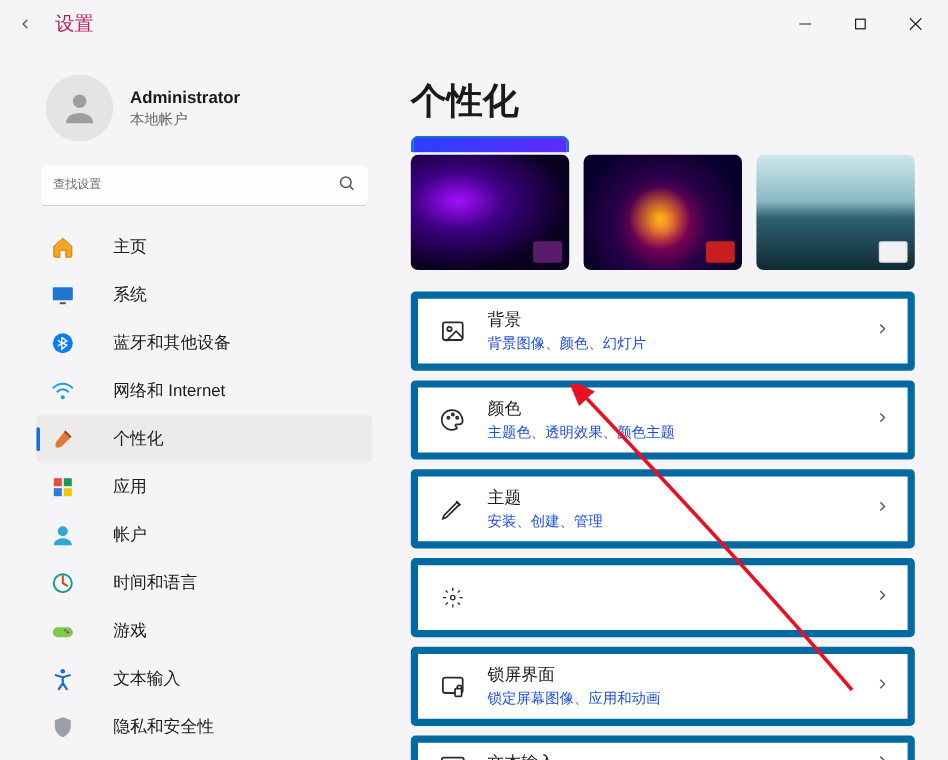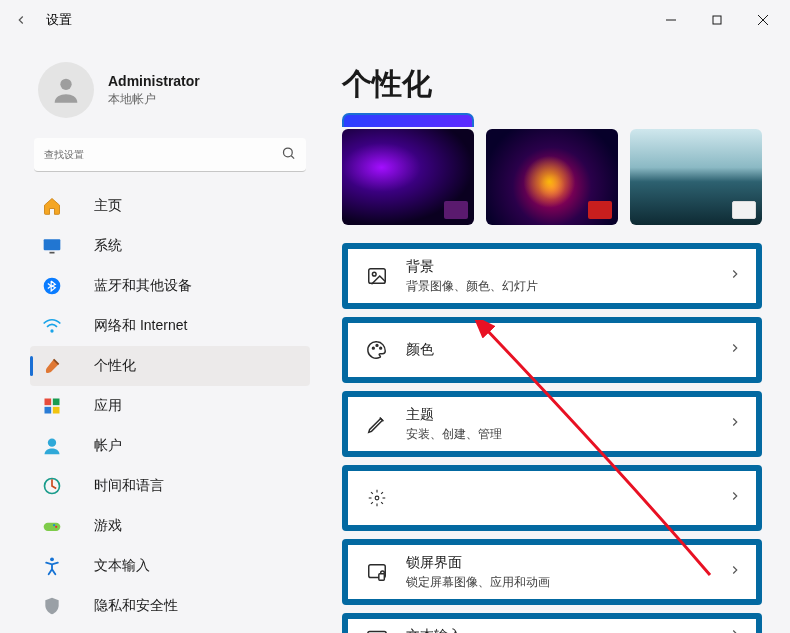--- a/index.html
+++ b/index.html
@@ -22,21 +22,21 @@
       width: 34px;
       height: 34px;
       display: flex;
       align-items: center;
       justify-content: center;
       cursor: pointer;
       font-size: 16px;
       color: #555;
       border-radius: 4px;
     }
-    .app-title { font-size: 13px; color: #000000; margin-left: 8px; }
+    .app-title { font-size: 16px; color: #be185d; margin-left: 8px; }
     .win-controls {
       margin-left: auto;
       display: flex;
     }
     .win-btn {
       width: 46px;
       height: 40px;
       display: flex;
       align-items: center;
       justify-content: center;
@@ -187,21 +187,21 @@
       margin-bottom: 8px;
       display: flex;
       align-items: center;
       padding: 0 14px 0 18px;
       gap: 18px;
       cursor: pointer;
     }
     .card-icon { width: 22px; height: 22px; display:flex; align-items:center; justify-content:center; color:#2b2b2b; flex:none;}
     .card-texts { display:flex; flex-direction:column; }
     .card-title { font-size: 14px; }
-    .card-sub { font-size: 12px; color: #404040; margin-top:2px;}
+    .card-sub { font-size: 12px; color: #1d4ed8; margin-top:2px;}
     .chev { margin-left: auto; color: #555; }
 
     
     .arrow {
       position: absolute;
       left: 470px;
       top: 280px;
       pointer-events: none;
       z-index: 50;
     }
@@ -416,20 +416,21 @@
       <span class="card-icon">
         <svg width="22" height="22" viewBox="0 0 24 24" fill="none" stroke="currentColor" stroke-width="1.6">
             <path d="M12 3a9 9 0 1 0 3 17c1 0 1-1 0-2s-1-2 1-2h2a3 3 0 0 0 3-3c0-5-4-10-9-10z"></path>
             <circle cx="8" cy="10" r="1"></circle>
             <circle cx="12" cy="7" r="1"></circle>
             <circle cx="16" cy="10" r="1"></circle>
           </svg>
       </span>
       <div class="card-texts">
         <div class="card-title">颜色</div>
+        <div class="card-sub">主题色、透明效果、颜色主题</div>
       </div>
       <span class="chev"><svg width="14" height="14" viewBox="0 0 24 24" fill="none" stroke="currentColor" stroke-width="2">
             <path d="M9 6l6 6-6 6"></path>
           </svg></span>
     </div>
 
     <div class="card">
       <span class="card-icon">
         <svg width="22" height="22" viewBox="0 0 24 24" fill="none" stroke="currentColor" stroke-width="1.6">
             <path d="M3 21l3-1 12-12-2-2L4 18z"></path>

